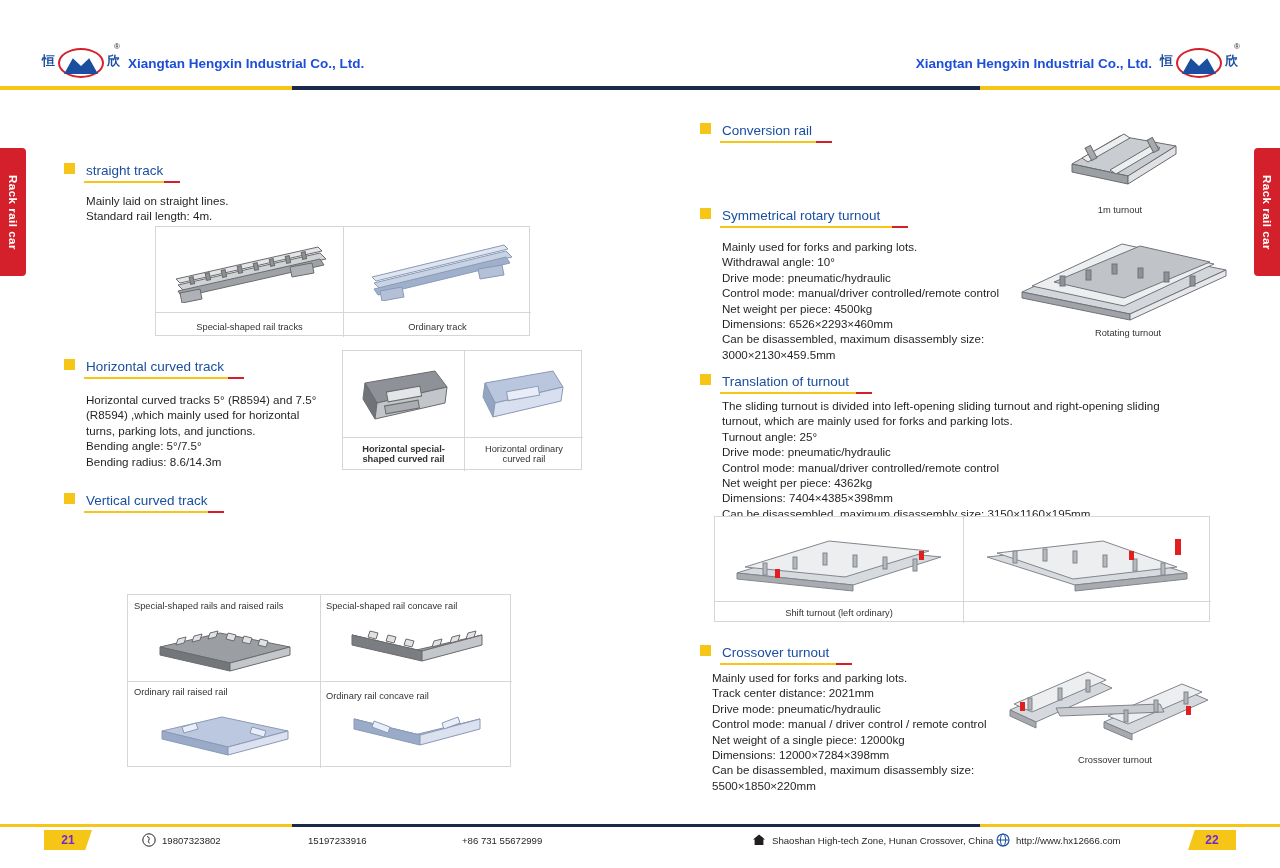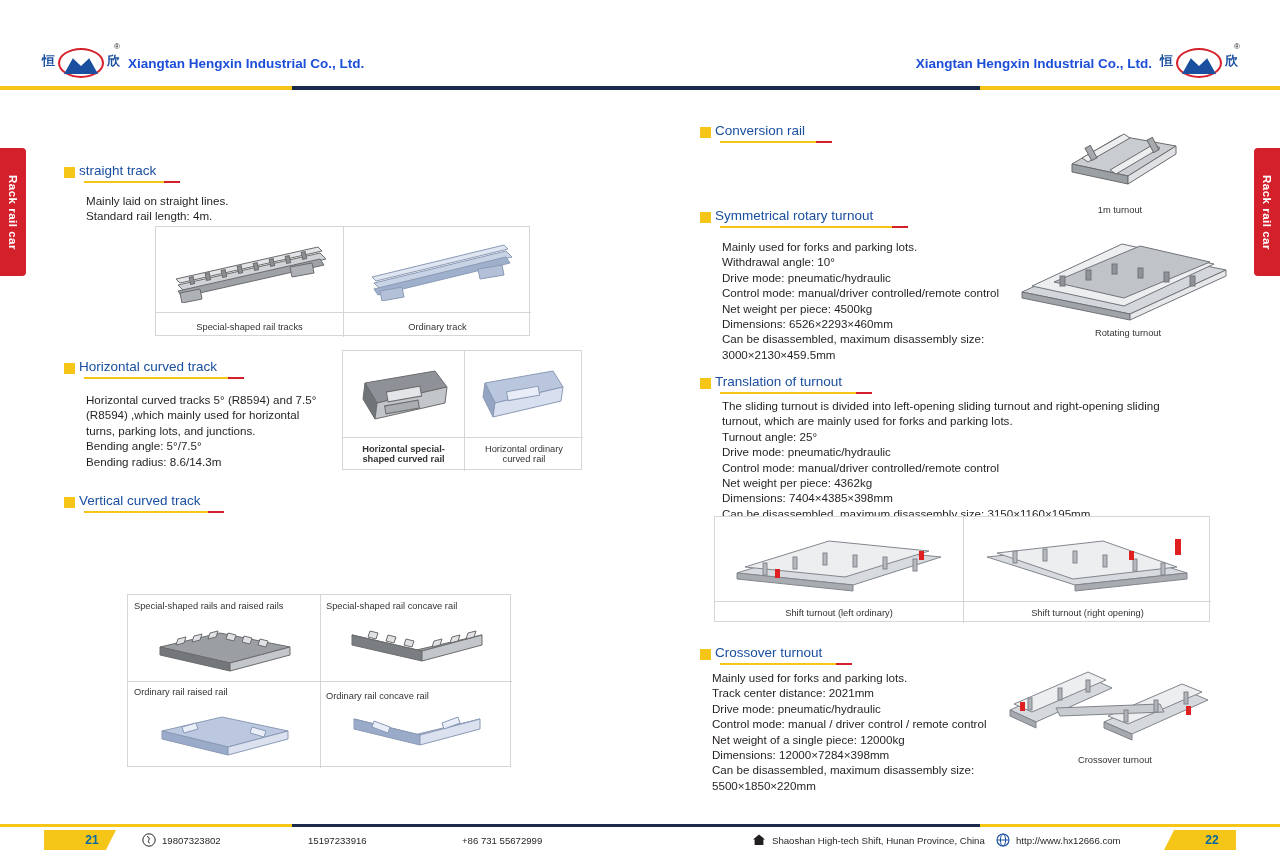--- a/index.html
+++ b/index.html
@@ -36,21 +36,21 @@
   .hdr-rule.y2{left:980px;width:300px;background:#f5c518;}
 
   
   .side-tab{position:absolute;width:26px;background:#d4202a;color:#fff;
      font-size:11.5px;font-weight:bold;display:flex;align-items:center;justify-content:center;}
   .side-tab span{writing-mode:vertical-rl;letter-spacing:.5px;}
   .side-tab.left{left:0;top:148px;height:128px;border-radius:0 4px 4px 0;}
   .side-tab.right{right:0;top:148px;height:128px;border-radius:4px 0 0 4px;}
 
   
-  .sec-title{position:absolute;display:flex;align-items:flex-end;gap:4px;}
+  .sec-title{position:absolute;display:flex;align-items:flex-start;gap:11px;}
   .sec-title .bullet{width:11px;height:11px;background:#f5c518;flex:0 0 auto;}
   .sec-title .txt{font-size:13.5px;color:#1a4fa0;white-space:nowrap;}
   .sec-title .underline{position:absolute;left:20px;bottom:-5px;height:2px;background:#f5c518;}
   .sec-title .underline .red{position:absolute;right:0;top:0;height:2px;width:16px;background:#d4202a;}
 
   .body-text{position:absolute;font-size:11.6px;line-height:15.4px;color:#231f20;white-space:pre-line;}
 
   
   .fig-box{position:absolute;border:1px solid #d6d6d6;box-sizing:border-box;background:#fff;}
   .fig-cap{font-size:9.3px;color:#333;text-align:center;}
@@ -63,22 +63,22 @@
   
   .art{position:absolute;}
   .art svg{display:block;}
 
   
   .footer{position:absolute;left:0;bottom:0;width:1280px;height:44px;}
   .f-rule{position:absolute;top:0;height:3px;}
   .f-rule.a{left:0;width:292px;background:#f5c518;}
   .f-rule.b{left:292px;width:688px;background:#1b2a4a;}
   .f-rule.c{left:980px;width:300px;background:#f5c518;}
-  .pg{position:absolute;top:6px;height:20px;background:#f5c518;color:#0369a1;font-size:12px;
-      display:flex;align-items:center;justify-content:center;font-weight:bold;padding-left:24px;}
+  .pg{position:absolute;top:6px;height:20px;background:#f5c518;color:#6d28d9;font-size:12px;
+      display:flex;align-items:center;justify-content:center;font-weight:bold;}
   .pg.l{left:44px;width:48px;clip-path:polygon(0 0,100% 0,86% 100%,0 100%);}
   .pg.r{right:44px;width:48px;clip-path:polygon(14% 0,100% 0,100% 100%,0 100%);}
   .f-item{position:absolute;top:6px;font-size:9.6px;color:#231f20;display:flex;align-items:center;gap:6px;height:20px;}
   .f-ico{width:14px;height:14px;display:inline-block;}
 </style>
 </head>
 <body>
 
 <div class="page">
 
@@ -413,25 +413,20 @@
             <rect x="182" y="34" width="4" height="12"></rect>
           </g>
           <rect x="196" y="10" width="6" height="16" fill="#e02020" stroke="none"></rect>
           <rect x="150" y="22" width="5" height="9" fill="#e02020" stroke="none"></rect>
         </g>
       </svg>
     </div>
     <div class="fig-cell" style="left:0;top:84px;width:248px;height:22px;">
       <div class="cap-bar" style="border-top:none;">
         <div class="fig-cap">Shift turnout (left ordinary)</div>
-      </div>
-    </div>
-    <div class="fig-cell" style="left:249px;top:84px;width:247px;height:22px;">
-      <div class="cap-bar" style="border-top:none;">
-        <div class="fig-cap">Shift turnout (right opening)</div>
       </div>
     </div>
   </div>
 
   <div class="sec-title" style="left:700px;top:645px;">
     <div class="bullet"></div>
     <div class="txt">Crossover turnout</div>
     <div class="underline" style="width:132px;">
         <div class="red"></div>
       </div>
@@ -494,21 +489,21 @@
     <div class="f-item" style="left:462px;">
       <span>+86 731 55672999</span>
     </div>
 
     <div class="f-item" style="left:752px;">
       <span class="f-ico">
         <svg width="14" height="14" viewBox="0 0 14 14">
             <path d="M7 1.6 1 6.4h1.6V12h8.8V6.4H13z" fill="#231f20"></path>
           </svg>
       </span>
-      <span>Shaoshan High-tech Shift, Hunan Province, China</span>
+      <span>Shaoshan High-tech Zone, Hunan Crossover, China</span>
     </div>
 
     <div class="f-item" style="left:996px;">
       <span class="f-ico">
         <svg width="14" height="14" viewBox="0 0 14 14">
             <circle cx="7" cy="7" r="6" fill="none" stroke="#1a4fa0" stroke-width="1.1"></circle>
             <ellipse cx="7" cy="7" rx="2.6" ry="6" fill="none" stroke="#1a4fa0" stroke-width="1"></ellipse>
             <line x1="1" y1="7" x2="13" y2="7" stroke="#1a4fa0" stroke-width="1"></line>
           </svg>
       </span>

